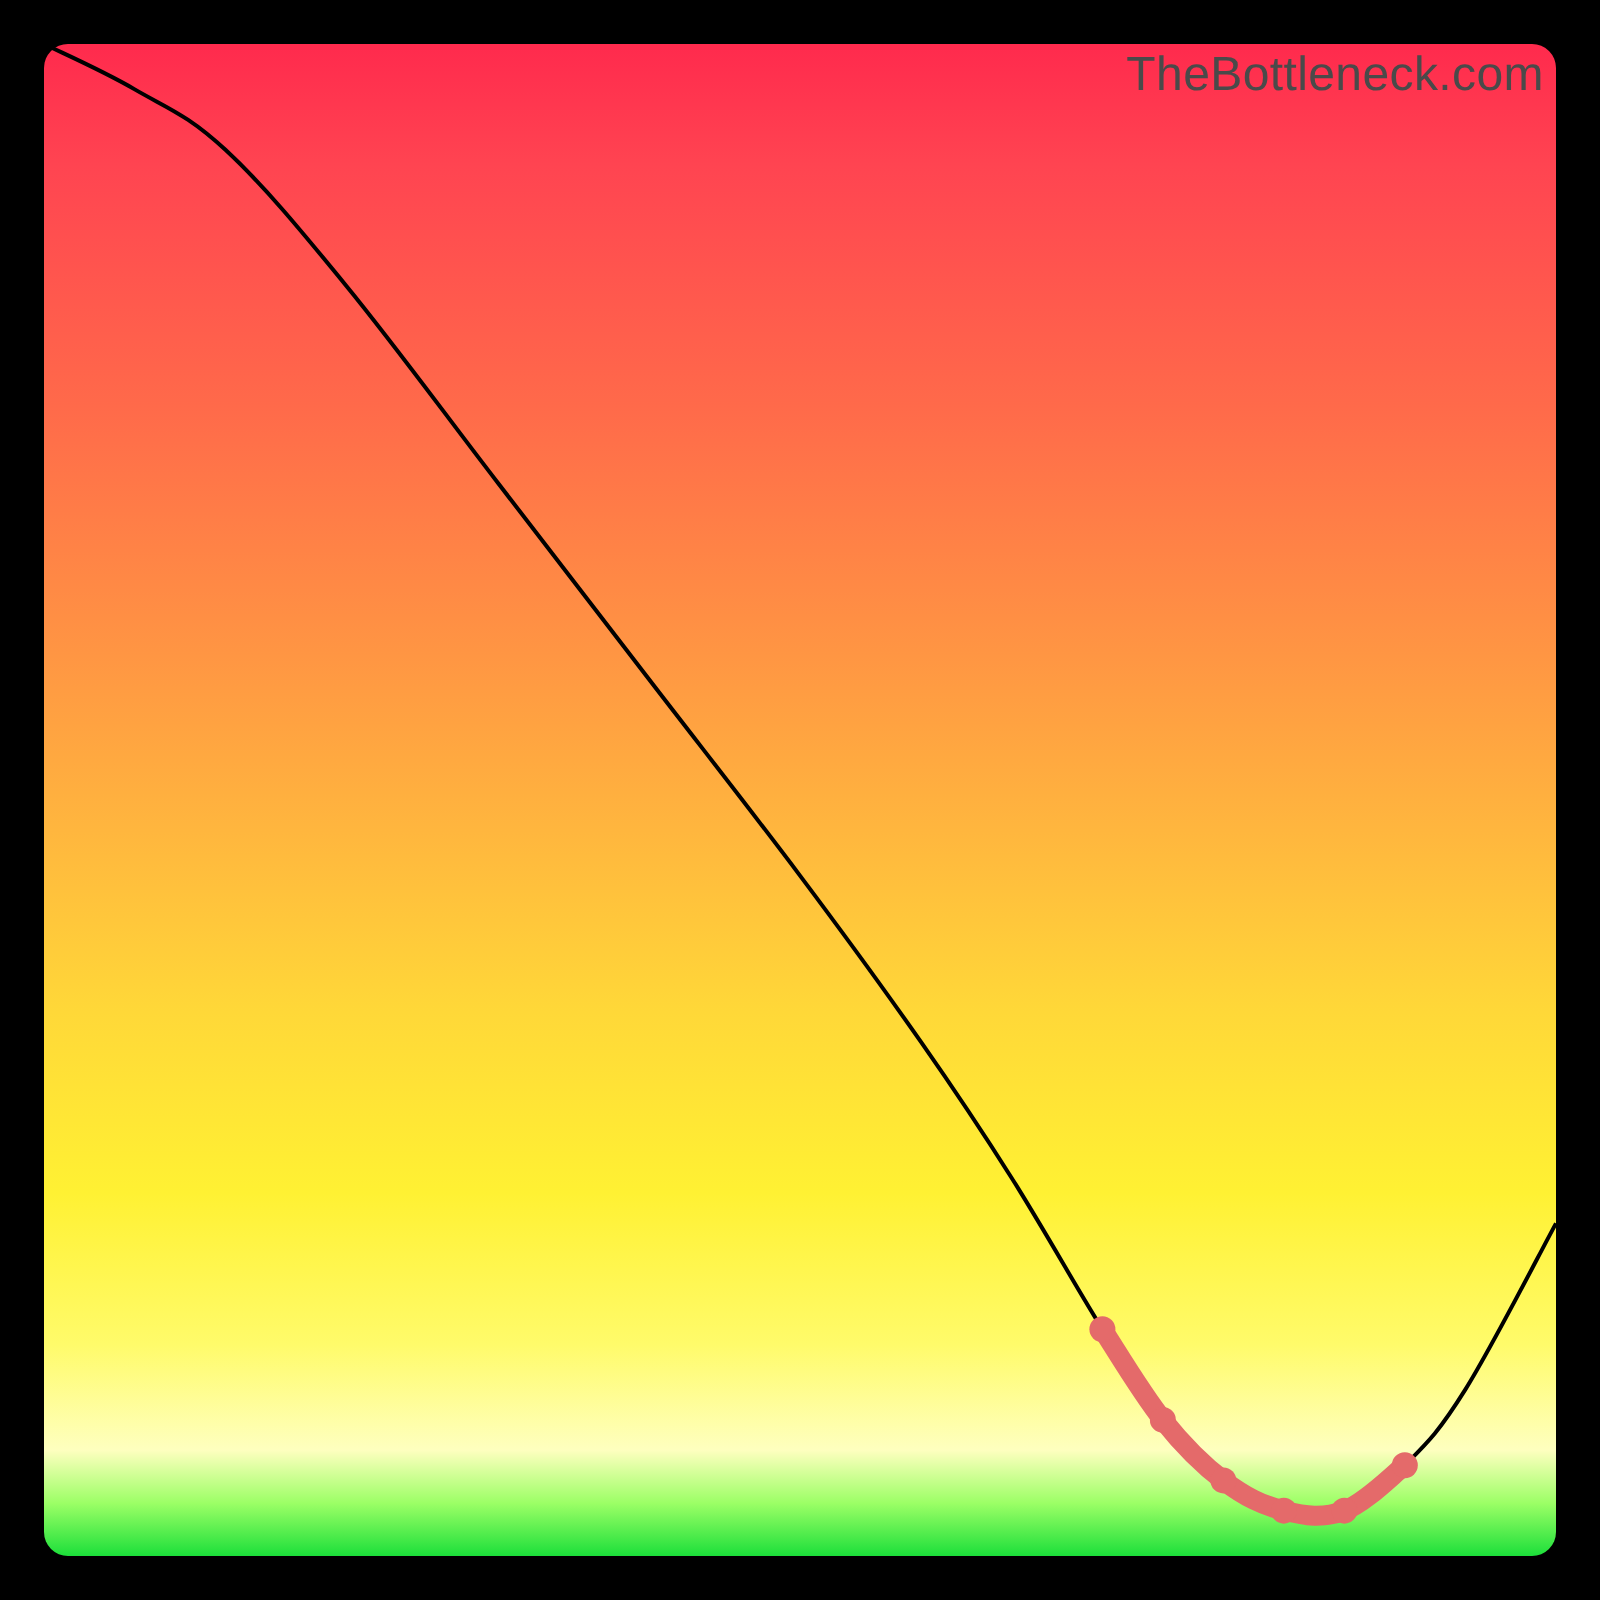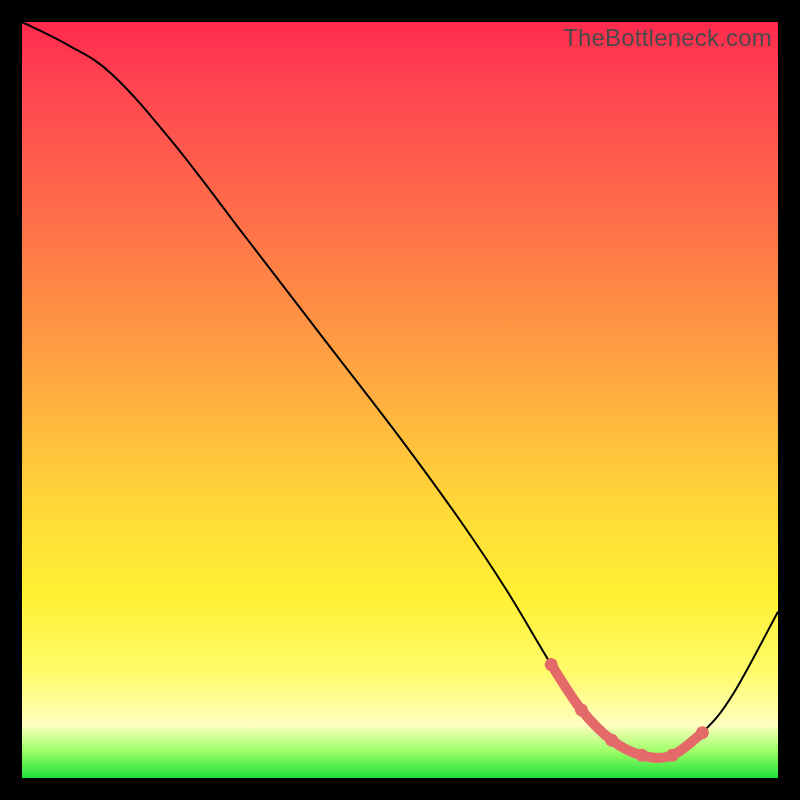--- a/index.html
+++ b/index.html
@@ -30,20 +30,21 @@
       #ff6a4a 24%,
       #ff8f44 38%,
       #ffb63e 52%,
       #ffd838 64%,
       #fff133 76%,
       #fffb6a 86%,
       #feffbf 93%,
       #9cff66 96.5%,
       #1cdf3a 100%
     );
+    border-radius: 12px;
   }
   .watermark {
     position: absolute;
     top: 2px;
     right: 6px;
     color: #4a4a4a;
     font-size: 24px;
     font-weight: 500;
     letter-spacing: 0.2px;
   }

